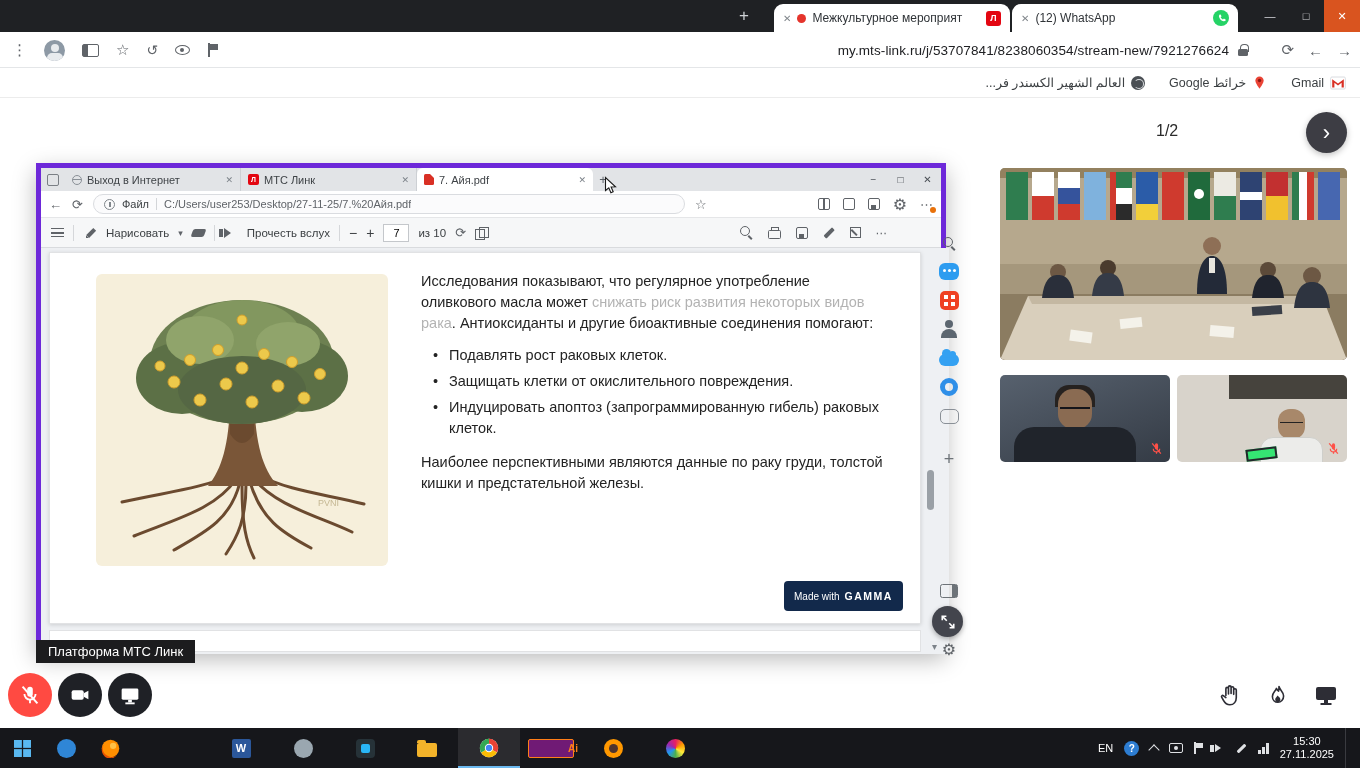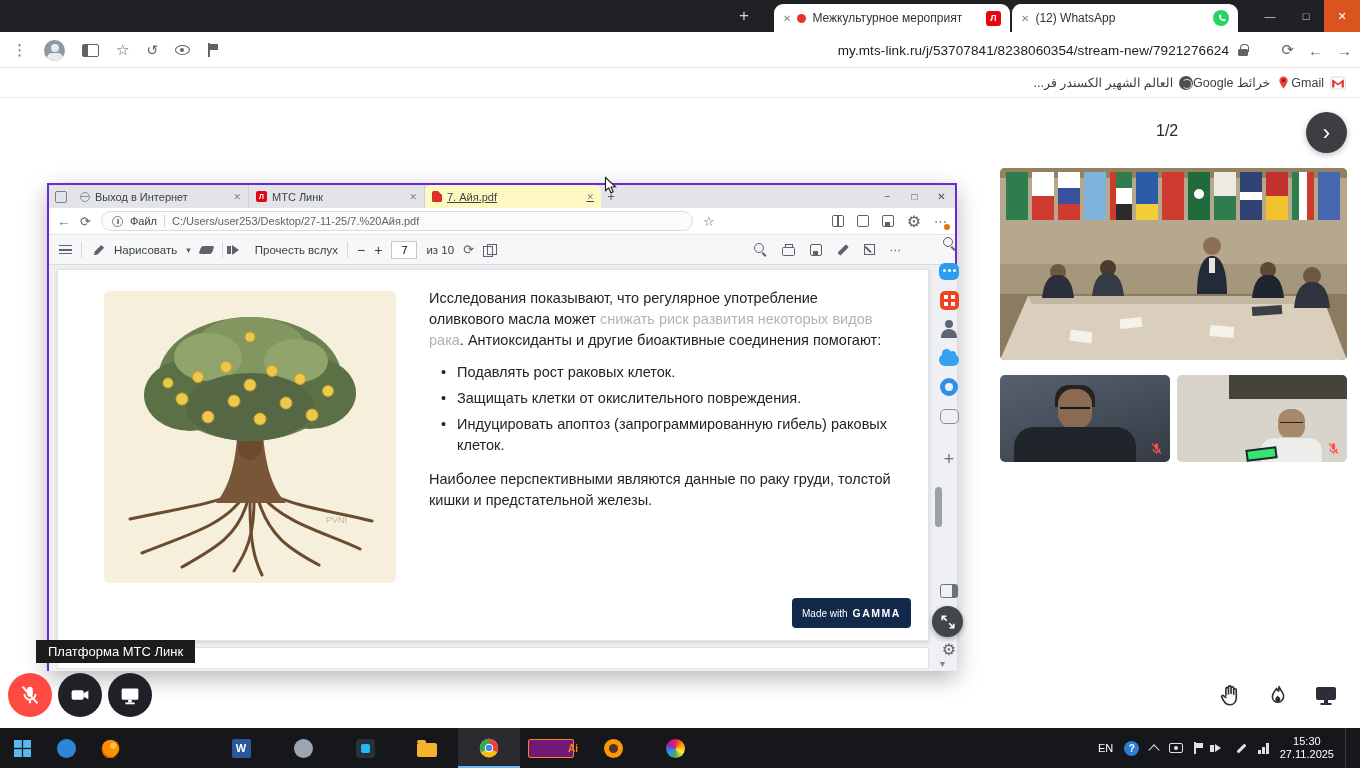--- a/index.html
+++ b/index.html
@@ -37,35 +37,35 @@
 .flagic::before{content:"";position:absolute;left:1px;top:0;width:1.6px;height:14px;background:#5f6368;}
 .flagic::after{content:"";position:absolute;left:2.6px;top:0.5px;width:8px;height:6px;background:#5f6368;}
 .urlzone{position:absolute;right:112px;top:0;height:36px;display:flex;align-items:center;gap:9px;}
 .urltext{font-size:13.5px;color:#202124;letter-spacing:.1px;}
 .lockic{width:10px;height:13px;position:relative;}
 .lockic::before{content:"";position:absolute;left:1.5px;top:0;width:7px;height:7px;border:1.6px solid #5f6368;border-radius:4px 4px 0 0;border-bottom:none;}
 .lockic::after{content:"";position:absolute;left:0;top:5px;width:10px;height:7.5px;background:#5f6368;border-radius:1.5px;}
 .navicons{position:absolute;right:8px;top:0;height:36px;display:flex;align-items:center;gap:14px;color:#5f6368;font-size:15px;}
 
 
-.bkbar{position:absolute;left:0;top:68px;width:1360px;height:30px;background:#fff;border-bottom:1px solid #ececec;display:flex;align-items:center;justify-content:flex-end;padding-right:14px;}
+.bkbar{position:absolute;left:0;top:68px;width:1360px;height:30px;background:#fff;border-bottom:1px solid #ececec;display:flex;align-items:center;justify-content:flex-end;gap:24px;padding-right:14px;}
 .bk{display:flex;align-items:center;gap:6px;font-size:12.5px;color:#3c4043;}
 .favdark{width:14px;height:14px;border-radius:50%;background:#4a4f54;position:relative;}
 .favdark::before{content:"";position:absolute;left:3px;top:3px;width:8px;height:8px;border-radius:50%;border:1.4px solid #d8dadd;border-left-color:transparent;}
 
 
 .pageind{position:absolute;left:1156px;top:122px;font-size:16px;color:#2b2b2b;}
 .nextbtn{position:absolute;left:1306px;top:112px;width:41px;height:41px;border-radius:50%;background:#3d3d44;color:#fff;display:flex;align-items:center;justify-content:center;font-size:22px;box-shadow:0 2px 6px rgba(0,0,0,.25);}
 
 
-#shared{position:absolute;left:36px;top:183px;width:910px;height:488px;background:#fff;border:2px solid #6d28d9;box-shadow:0 8px 22px rgba(0,0,0,.28);margin-left:11px;}
+#shared{position:absolute;left:36px;top:163px;width:910px;height:488px;background:#fff;border:5px solid #6d28d9;box-shadow:0 8px 22px rgba(0,0,0,.28);}
 .swtabs{height:23px;background:#e2e4e7;display:flex;align-items:center;font-size:11px;color:#3f4347;}
 .swwinic{width:12px;height:12px;border:1.5px solid #7a7f85;border-radius:2px;margin:0 6px;flex:0 0 auto;}
 .swtab{display:flex;align-items:center;gap:5px;width:176px;height:23px;padding:0 7px;border-right:1px solid #cdd0d4;}
-.swtab.active{background:#fef9c3;border-radius:6px 6px 0 0;border-right:none;text-decoration:underline;}
+.swtab.active{background:#ffffff;border-radius:6px 6px 0 0;border-right:none;}
 .swtab .lbl{flex:1;white-space:nowrap;overflow:hidden;}
 .swtclose{color:#7d838a;font-size:9px;}
 .globeic{width:10px;height:10px;border:1.3px solid #8a9097;border-radius:50%;position:relative;flex:0 0 auto;}
 .globeic::before{content:"";position:absolute;left:0;top:3.5px;width:7.5px;height:1.2px;background:#8a9097;}
 .redsq{width:11px;height:11px;border-radius:2px;background:#e30611;color:#fff;font-size:7px;font-weight:bold;display:flex;align-items:center;justify-content:center;flex:0 0 auto;}
 .docred{width:10px;height:11px;background:#d93025;border-radius:1.5px;position:relative;flex:0 0 auto;}
 .docred::before{content:"";position:absolute;right:0;top:0;border:2.5px solid #fff;border-left-color:transparent;border-bottom-color:transparent;}
 .swplus{width:20px;text-align:center;color:#5a5f66;font-size:13px;}
 .swctl{margin-left:auto;display:flex;}
 .swc{width:27px;height:23px;display:flex;align-items:center;justify-content:center;color:#4a4f55;font-size:10px;}

